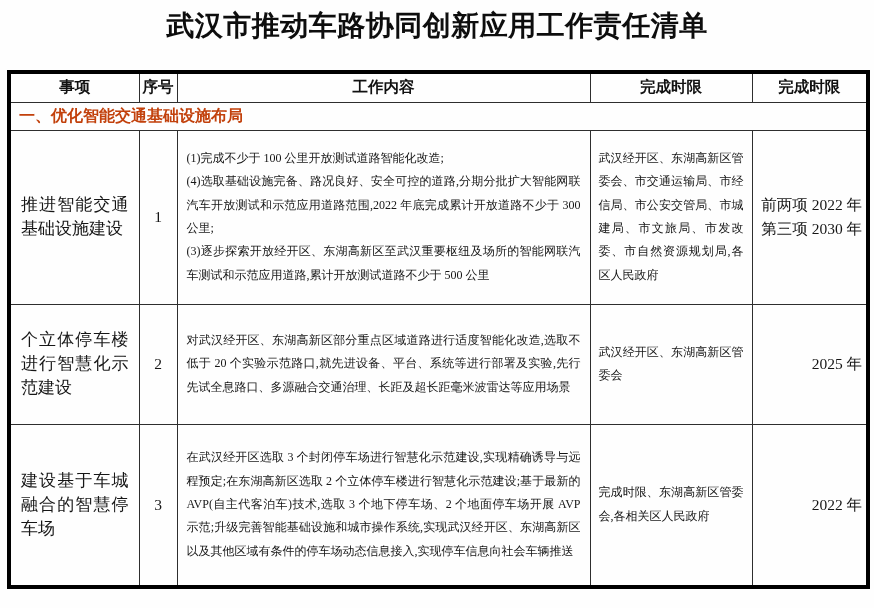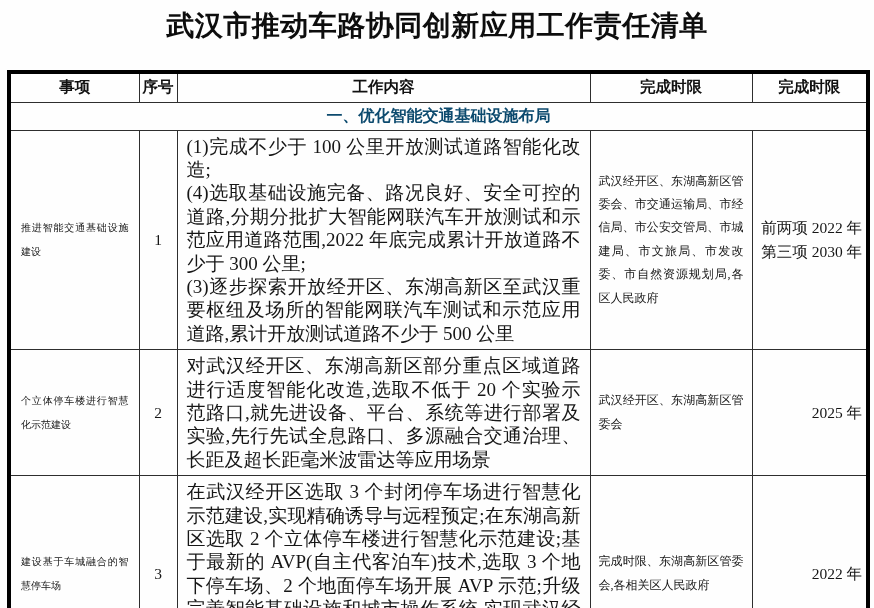--- a/index.html
+++ b/index.html
@@ -53,40 +53,40 @@
     font-size: 15.5px;
     font-weight: bold;
     text-align: center;
     padding: 2px 2px;
     color: #111;
   }
   tr.section-row { height: 28px; }
   td.section-cell {
     font-size: 16px;
     font-weight: bold;
-    text-align: center;
+    text-align: left;
     padding: 2px 8px;
-    color: #0c4a6e;
+    color: #c2410c;
   }
   tr.data-row-1 { height: 174px; }
   tr.data-row-2 { height: 120px; }
   tr.data-row-3 { height: 163px; }
 
   td.item-cell {
-    font-size: 10px;
+    font-size: 17px;
     line-height: 24px;
     text-align: justify;
     padding: 0 10px;
   }
   td.no-cell {
     font-size: 15.5px;
     text-align: center;
   }
   td.content-cell {
-    font-size: 19px;
+    font-size: 12px;
     line-height: 23.4px;
     text-align: justify;
     padding: 4px 9px;
   }
   td.content-cell .para { text-align: justify; }
   td.unit-cell {
     font-size: 12px;
     line-height: 23.4px;
     text-align: justify;
     padding: 2px 8px;

